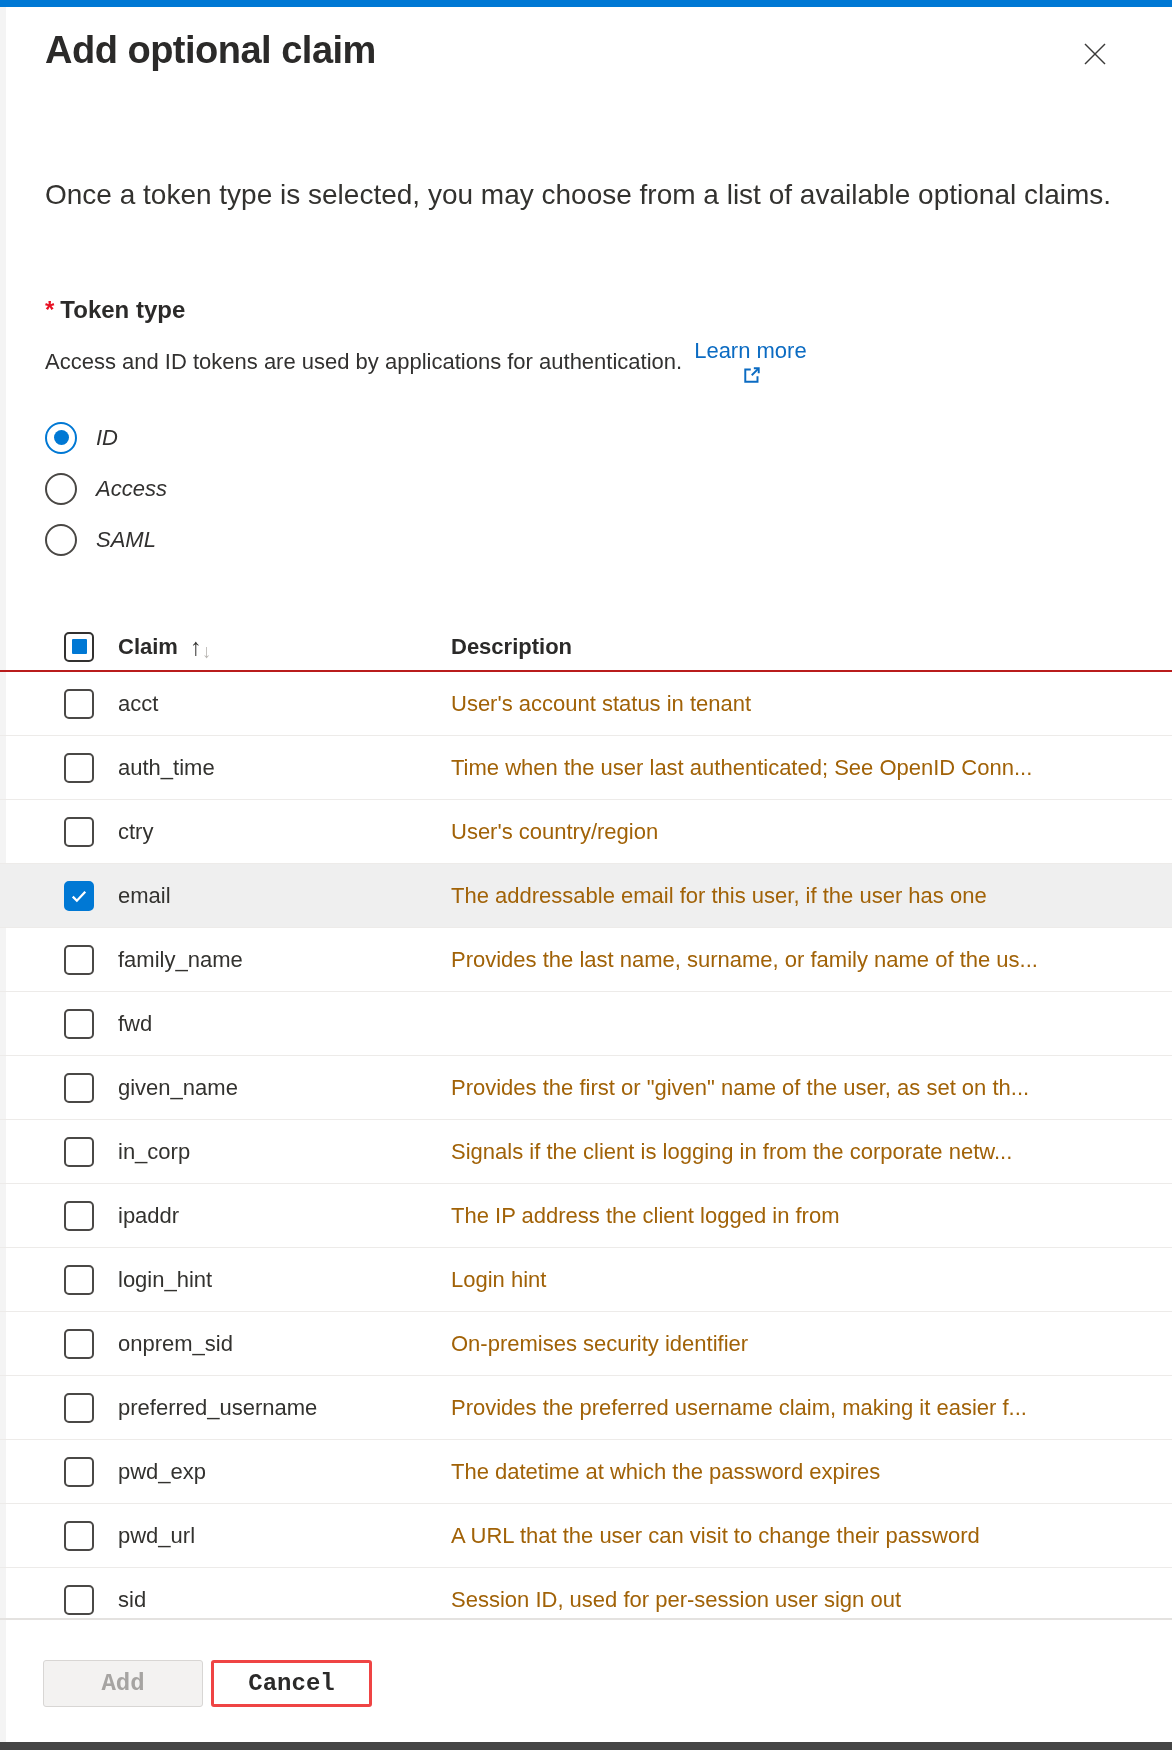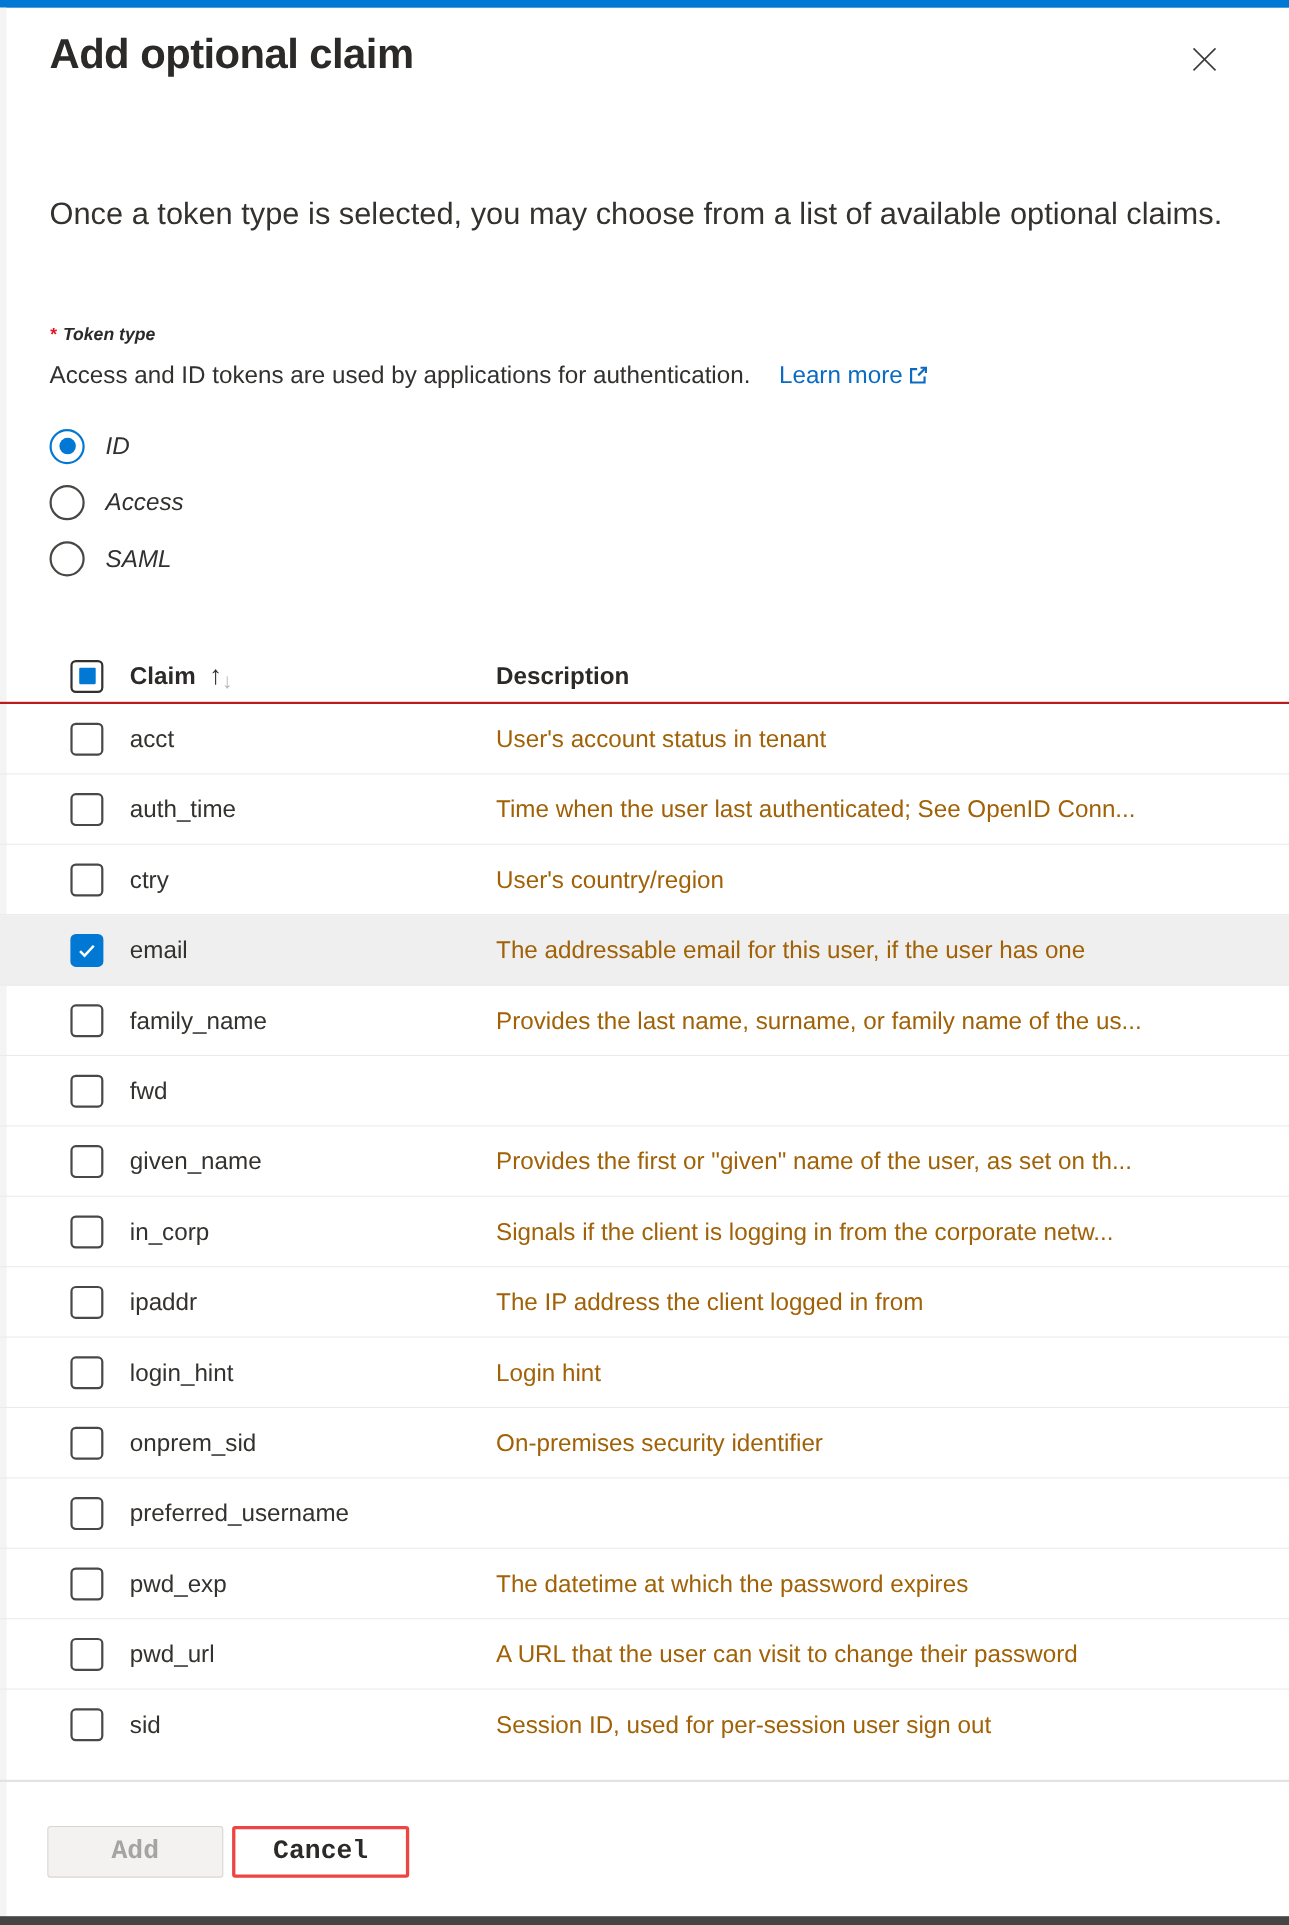--- a/index.html
+++ b/index.html
@@ -16,25 +16,25 @@
   .bottombar { position:absolute; bottom:0; left:0; width:100%; height:8px; background:#454545; }
 
   .panel { position:absolute; top:7px; left:0; width:1172px; }
 
   .header-row { display:flex; justify-content:space-between; align-items:flex-start; padding:22px 58px 0 45px; }
   .title { font-size:38px; font-weight:700; letter-spacing:-0.5px; color:#2b2a29; }
   .close-btn { background:none; border:none; cursor:pointer; padding:6px; margin-top:6px; }
 
   .intro { margin:103px 45px 0 45px; font-size:28px; color:#33322f; }
 
-  .tt-label-row { margin:85px 45px 0 45px; font-size:16px;font-style:italic; }
+  .tt-label-row { margin:85px 45px 0 45px; font-size:24px; }
   .req { color:#e81123; font-weight:700; margin-right:6px; }
   .tt-label { font-weight:700; color:#2b2a29; }
   .tt-desc { margin:14px 45px 0 45px; font-size:22px; display:flex; align-items:center; }
-  .learnmore { color:#0b6bc2; text-decoration:none; margin-left:26px; display:inline-flex; align-items:center; cursor:pointer; }
+  .learnmore { color:#0b6bc2; text-decoration:none; margin-left:12px; display:inline-flex; align-items:center; cursor:pointer;flex-direction:column; }
   .learnmore svg { margin-left:3px; }
 
   .radios { margin:26px 0 0 45px; }
   .radio-row { display:flex; align-items:center; height:51px; cursor:pointer;font-style:italic; }
   .radio { width:32px; height:32px; border-radius:50%; border:2px solid #494744; background:#fff; position:relative; flex:0 0 auto; }
   .radio.on { border-color:#0078d4; }
   .radio.on::after { content:""; position:absolute; left:50%; top:50%; width:15px; height:15px; margin:-7.5px 0 0 -7.5px; border-radius:50%; background:#0078d4; }
   .radio-label { margin-left:19px; font-size:22px; }
 
   .table { margin-top:58px; }
@@ -184,20 +184,21 @@
           <span class="desc">Login hint</span>
         </div>
         <div class="trow">
           <span class="checkbox"></span>
           <span class="claim">onprem_sid</span>
           <span class="desc">On-premises security identifier</span>
         </div>
         <div class="trow">
           <span class="checkbox"></span>
           <span class="claim">preferred_username</span>
+          <span class="desc">Provides the preferred username claim, making it easier f...</span>
         </div>
         <div class="trow">
           <span class="checkbox"></span>
           <span class="claim">pwd_exp</span>
           <span class="desc">The datetime at which the password expires</span>
         </div>
         <div class="trow">
           <span class="checkbox"></span>
           <span class="claim">pwd_url</span>
           <span class="desc">A URL that the user can visit to change their password</span>

